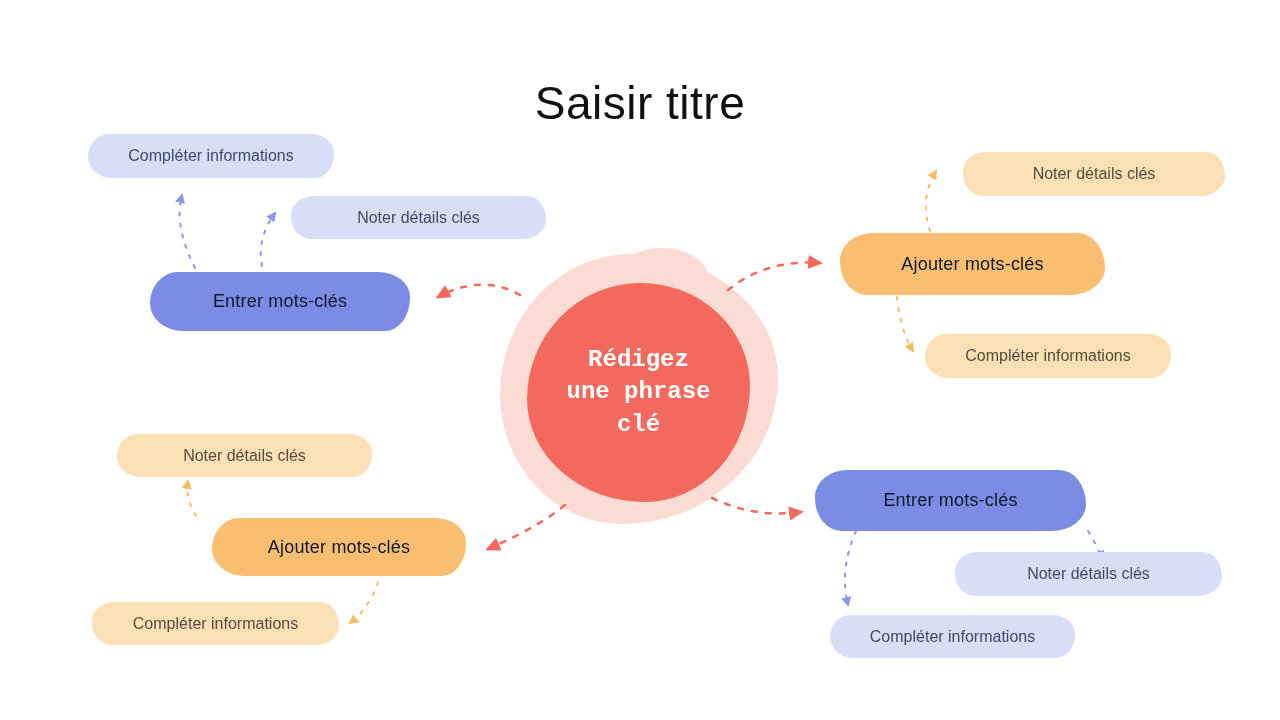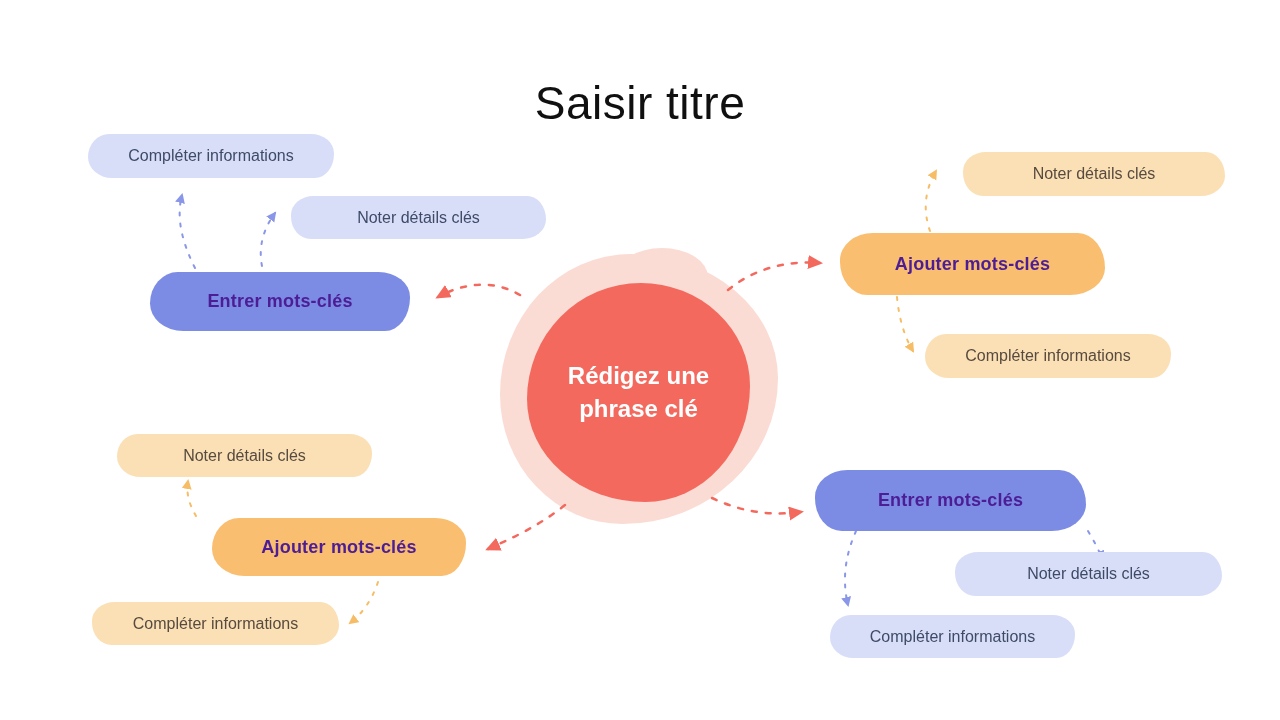--- a/index.html
+++ b/index.html
@@ -48,32 +48,33 @@
     border-radius: 51% 49% 47% 53% / 53% 47% 53% 47%;
     display: flex;
     align-items: center;
     justify-content: center;
     text-align: center;
     color: #ffffff;
     font-size: 24px;
     font-weight: 700;
     line-height: 1.35;
     padding: 0 38px;
+    font-family: Liberation Mono, monospace;
   }
 
   
   .node {
     position: absolute;
     display: flex;
     align-items: center;
     justify-content: center;
     text-align: center;
-    color: #4c1d95;
+    color: #0f172a;
     font-size: 18px;
-    font-weight: 700;
+    font-weight: 400;
     letter-spacing: 0.2px;
   }
   .node.blue   { background: #7c8ce4; }
   .node.orange { background: #f9be6f; }
 
   .pill {
     position: absolute;
     display: flex;
     align-items: center;
     justify-content: center;

